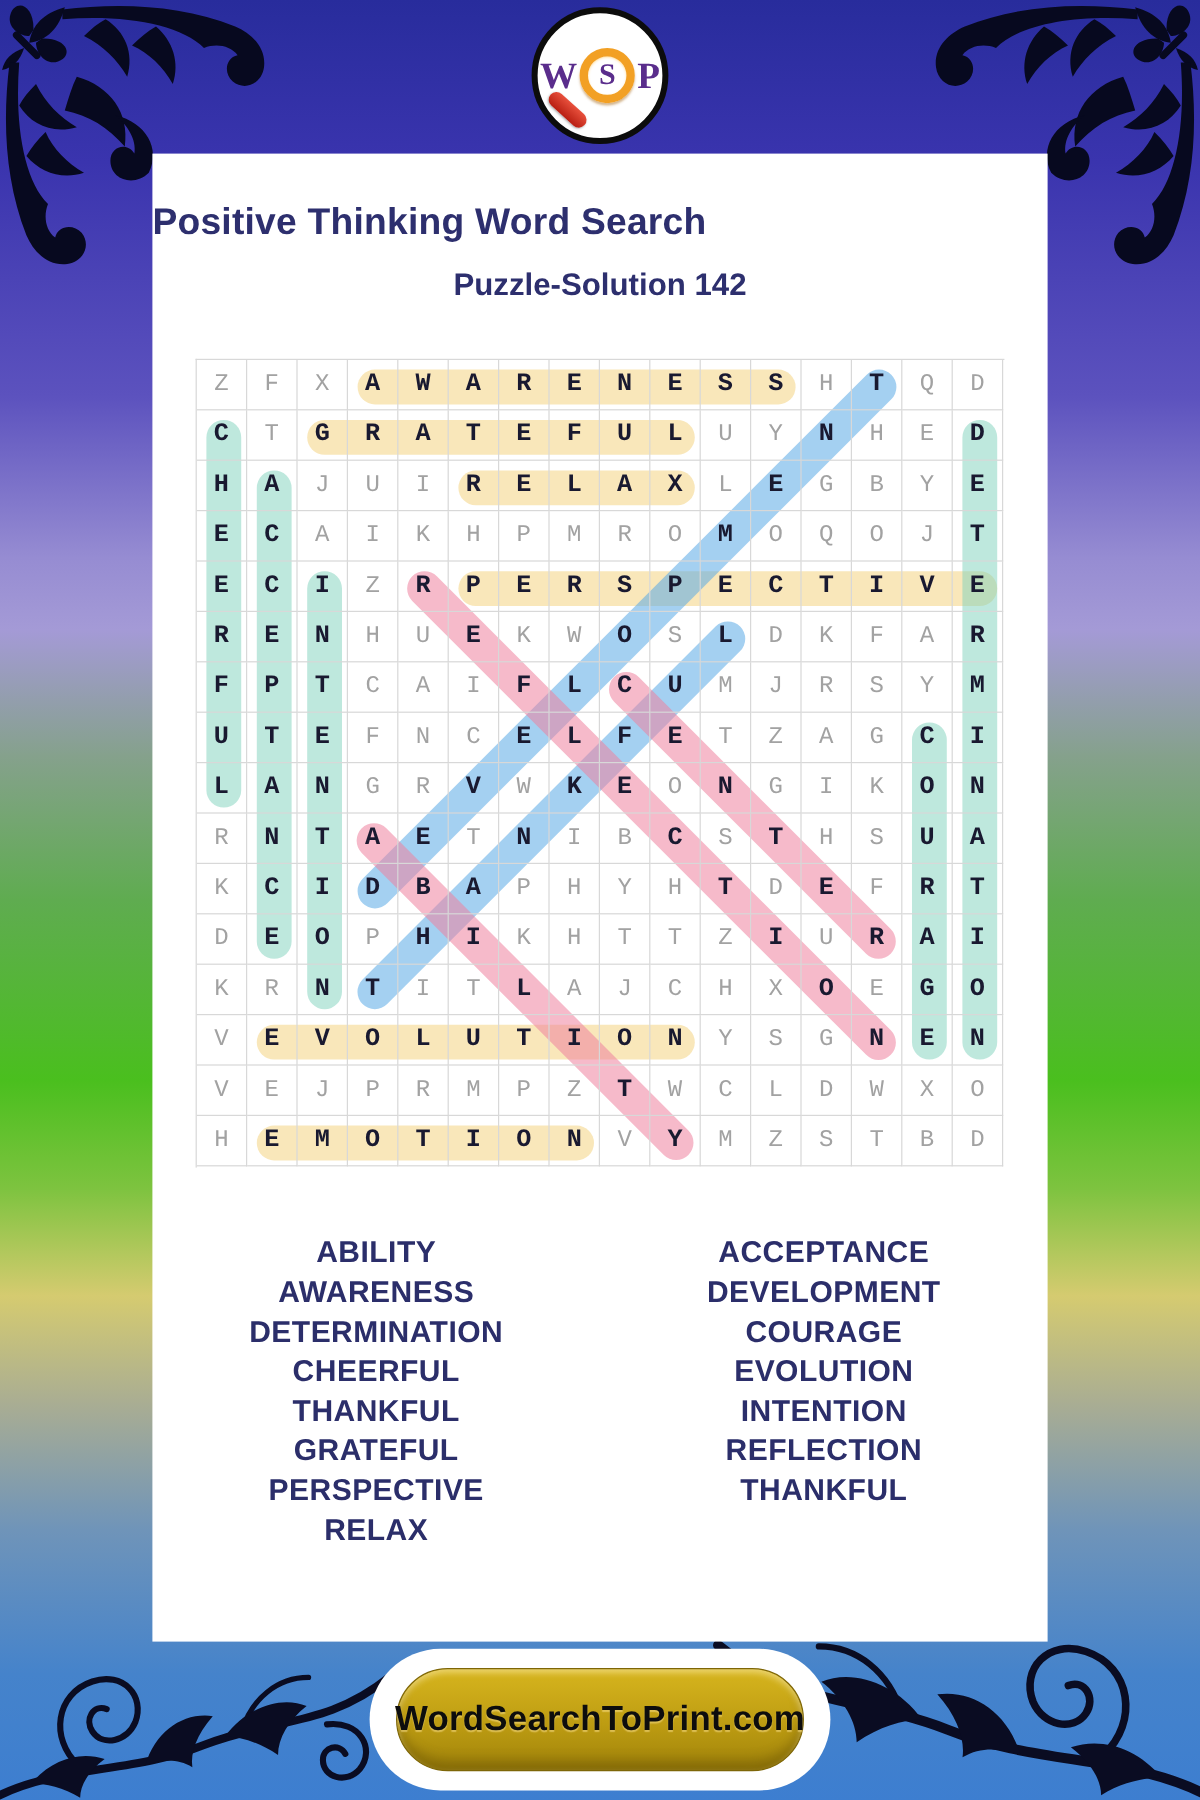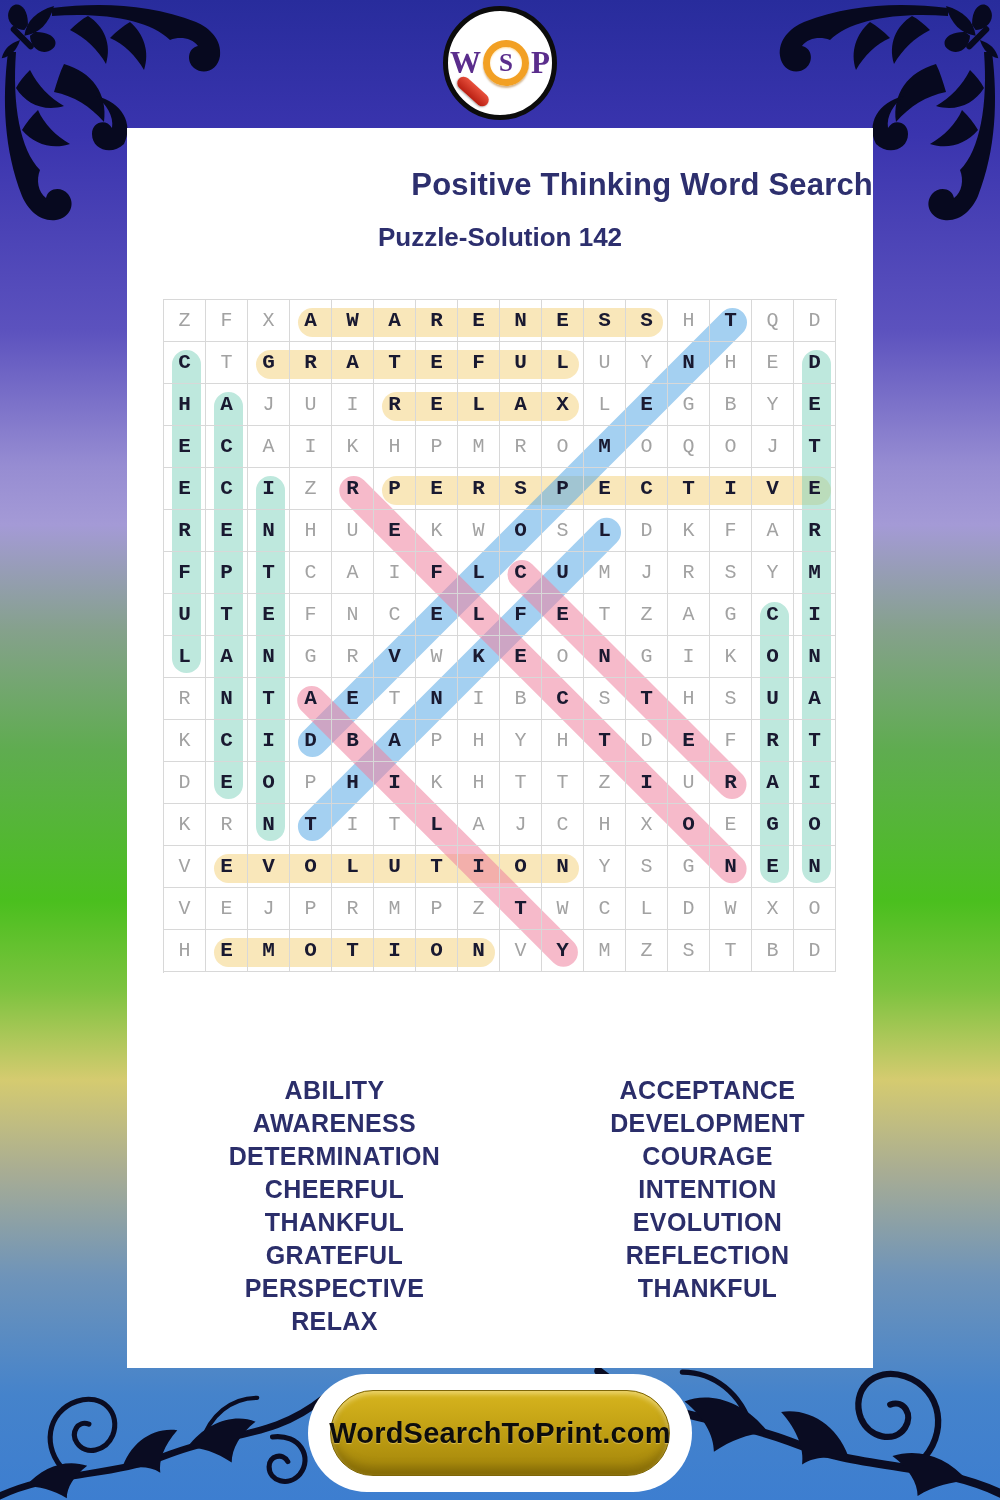--- a/index.html
+++ b/index.html
@@ -26,38 +26,38 @@
   .ring{width:46px;height:46px;border-radius:50%;border:7px solid #f2a024;box-sizing:border-box;
     display:flex;align-items:center;justify-content:center;
     box-shadow:0 2px 2px rgba(160,90,0,.45), inset 0 1px 2px rgba(255,220,150,.9);position:relative;z-index:2;}
   .ring .logo-letter{font-size:25px;}
   .handle{position:absolute;left:6px;top:74px;width:38px;height:13px;border-radius:7px;
     background:linear-gradient(180deg,#e8503c,#b81f12);transform:rotate(42deg);z-index:1;
     box-shadow:0 1px 2px rgba(0,0,0,.35);}
 
   
   .card{position:absolute;left:127px;top:128px;width:746px;height:1240px;background:#ffffff;z-index:3;}
-  .title{position:absolute;top:39px;left:0;width:100%;text-align:right;
+  .title{position:absolute;top:39px;left:0;width:100%;text-align:left;
     font-size:31px;font-weight:700;color:#2d2f6e;letter-spacing:.2px;}
   .subtitle{position:absolute;top:94px;left:0;width:100%;text-align:center;
     font-size:26px;font-weight:700;color:#2d2f6e;}
 
   
   .grid-wrap{position:absolute;left:36px;top:171px;width:673px;height:673px;
     border-top:1px solid #d8d8d8;border-left:1px solid #d8d8d8;box-sizing:content-box;}
   .hl-layer{position:absolute;left:0;top:0;width:100%;height:100%;z-index:1;}
   .hl{position:absolute;border-radius:15px;}
   .grid{position:relative;z-index:2;display:grid;grid-template-columns:repeat(16,42px);grid-auto-rows:42px;}
   .cell{box-sizing:border-box;border-right:1px solid #d8d8d8;border-bottom:1px solid #d8d8d8;
     display:flex;align-items:center;justify-content:center;
     font-family:"Liberation Mono",monospace;font-size:20px;color:#a2a2a2;}
   .cell.sol{font-weight:700;font-size:21px;color:#191930;}
 
   
-  .words{position:absolute;left:0;top:946px;width:100%;display:flex;padding-left:21px;}
+  .words{position:absolute;left:0;top:900px;width:100%;display:flex;}
   .words-col{width:50%;text-align:center;}
   .word-item{height:33px;line-height:33px;font-size:25px;font-weight:700;color:#2b2e6a;letter-spacing:.4px;}
 
   
   .footer-pill{position:absolute;left:308px;top:1374px;width:384px;height:118px;
     background:#ffffff;border-radius:59px;z-index:5;}
   .gold-btn{position:absolute;left:22px;top:16px;width:340px;height:86px;border-radius:43px;
     background:linear-gradient(180deg,#d7b51e 0%,#bd9c12 55%,#a0830a 100%);
     border:1px solid #7e6607;box-sizing:border-box;cursor:pointer;
     box-shadow:inset 0 3px 5px rgba(255,240,180,.55), inset 0 -8px 10px rgba(80,60,0,.35);
@@ -438,22 +438,22 @@
           <div class="word-item">CHEERFUL</div>
           <div class="word-item">THANKFUL</div>
           <div class="word-item">GRATEFUL</div>
           <div class="word-item">PERSPECTIVE</div>
           <div class="word-item">RELAX</div>
         </div>
       <div class="words-col" id="words-right">
           <div class="word-item">ACCEPTANCE</div>
           <div class="word-item">DEVELOPMENT</div>
           <div class="word-item">COURAGE</div>
+          <div class="word-item">EVOLUTION</div>
           <div class="word-item">INTENTION</div>
-          <div class="word-item">EVOLUTION</div>
           <div class="word-item">REFLECTION</div>
           <div class="word-item">THANKFUL</div>
         </div>
     </div>
   </div>
 
   <div class="footer-pill">
     <div class="gold-btn">WordSearchToPrint.com</div>
   </div>
 

